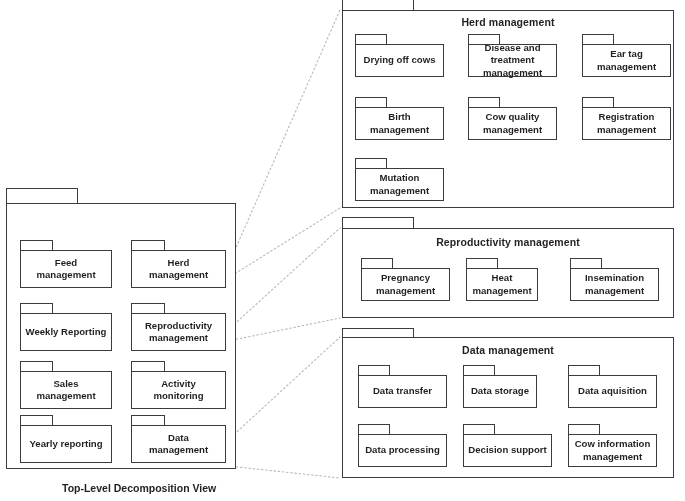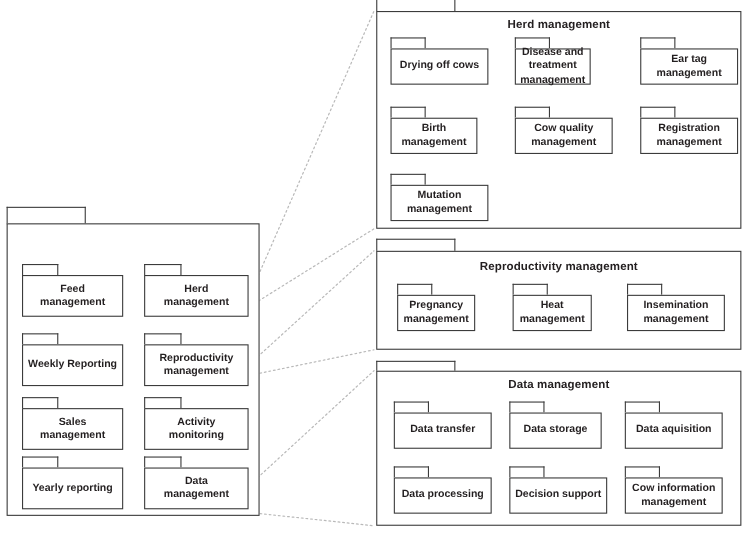--- a/index.html
+++ b/index.html
@@ -190,54 +190,55 @@
   </div>
 
   <div class="pkg" style="left:131px; top:415px; width:95px;">
     <div class="pkg-tab" style="width:34px;"></div>
     <div class="pkg-body" style="width:95px; height:38px;">
       <span class="pkg-label">Data
 management</span>
     </div>
   </div>
 
+  <div class="caption" style="left:62px; top:482px;">Top-Level Decomposition View</div>
 
   <div class="panel" style="left:342px; top:-4px; width:332px; height:212px;">
     <div class="panel-tab" style="width:72px; height:15px;"></div>
     <div class="panel-body" style="top:14px; width:332px; height:198px;"></div>
     <div class="panel-title" style="top:20px;">Herd management</div>
   </div>
 
   <div class="pkg" style="left:355px; top:34px; width:89px;">
     <div class="pkg-tab" style="width:32px;"></div>
     <div class="pkg-body" style="width:89px; height:33px;">
       <span class="pkg-label">Drying off cows</span>
     </div>
   </div>
 
   <div class="pkg" style="left:468px; top:34px; width:89px;">
     <div class="pkg-tab" style="width:32px;"></div>
-    <div class="pkg-body" style="width:69px; height:33px;">
+    <div class="pkg-body" style="width:89px; height:33px;">
       <span class="pkg-label">Disease and
 treatment
 management</span>
     </div>
   </div>
 
   <div class="pkg" style="left:582px; top:34px; width:89px;">
     <div class="pkg-tab" style="width:32px;"></div>
     <div class="pkg-body" style="width:89px; height:33px;">
       <span class="pkg-label">Ear tag
 management</span>
     </div>
   </div>
 
   <div class="pkg" style="left:355px; top:97px; width:89px;">
     <div class="pkg-tab" style="width:32px;"></div>
-    <div class="pkg-body" style="width:79px; height:33px;">
+    <div class="pkg-body" style="width:89px; height:33px;">
       <span class="pkg-label">Birth
 management</span>
     </div>
   </div>
 
   <div class="pkg" style="left:468px; top:97px; width:89px;">
     <div class="pkg-tab" style="width:32px;"></div>
     <div class="pkg-body" style="width:89px; height:33px;">
       <span class="pkg-label">Cow quality
 management</span>
@@ -261,21 +262,21 @@
   </div>
 
   <div class="panel" style="left:342px; top:217px; width:332px; height:101px;">
     <div class="panel-tab" style="width:72px; height:12px;"></div>
     <div class="panel-body" style="top:11px; width:332px; height:90px;"></div>
     <div class="panel-title" style="top:19px;">Reproductivity management</div>
   </div>
 
   <div class="pkg" style="left:361px; top:258px; width:89px;">
     <div class="pkg-tab" style="width:32px;"></div>
-    <div class="pkg-body" style="width:71px; height:33px;">
+    <div class="pkg-body" style="width:89px; height:33px;">
       <span class="pkg-label">Pregnancy
 management</span>
     </div>
   </div>
 
   <div class="pkg" style="left:466px; top:258px; width:89px;">
     <div class="pkg-tab" style="width:32px;"></div>
     <div class="pkg-body" style="width:72px; height:33px;">
       <span class="pkg-label">Heat
 management</span>
@@ -298,21 +299,21 @@
 
   <div class="pkg" style="left:358px; top:365px; width:89px;">
     <div class="pkg-tab" style="width:32px;"></div>
     <div class="pkg-body" style="width:89px; height:33px;">
       <span class="pkg-label">Data transfer</span>
     </div>
   </div>
 
   <div class="pkg" style="left:463px; top:365px; width:89px;">
     <div class="pkg-tab" style="width:32px;"></div>
-    <div class="pkg-body" style="width:84px; height:33px;">
+    <div class="pkg-body" style="width:74px; height:33px;">
       <span class="pkg-label">Data storage</span>
     </div>
   </div>
 
   <div class="pkg" style="left:568px; top:365px; width:89px;">
     <div class="pkg-tab" style="width:32px;"></div>
     <div class="pkg-body" style="width:89px; height:33px;">
       <span class="pkg-label">Data aquisition</span>
     </div>
   </div>

